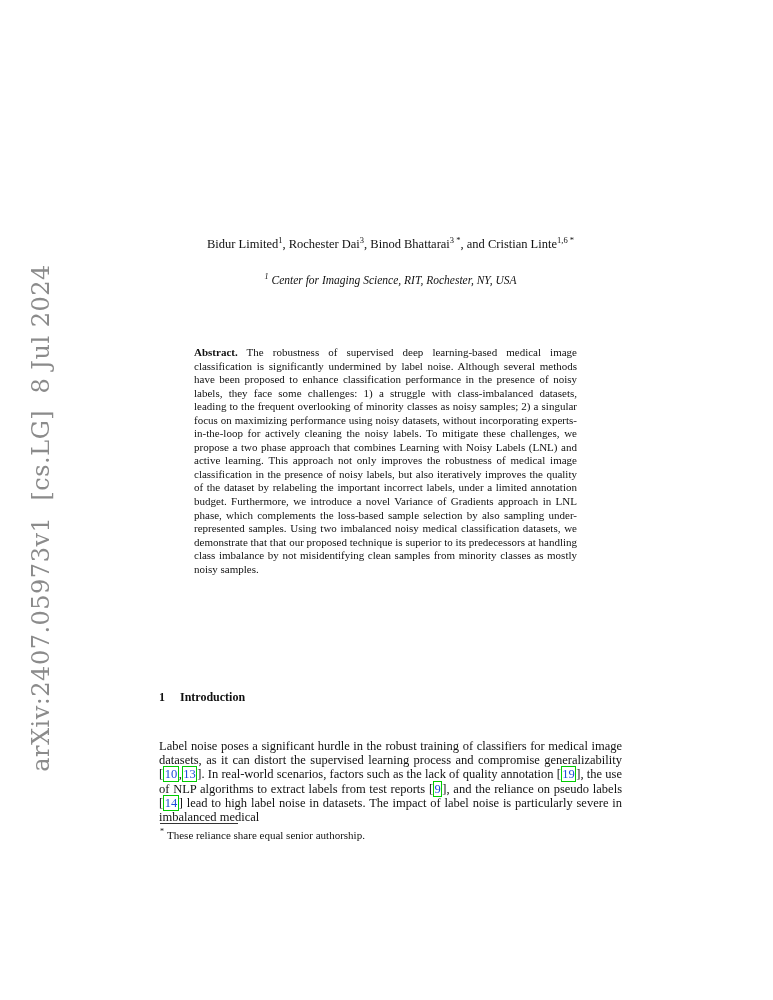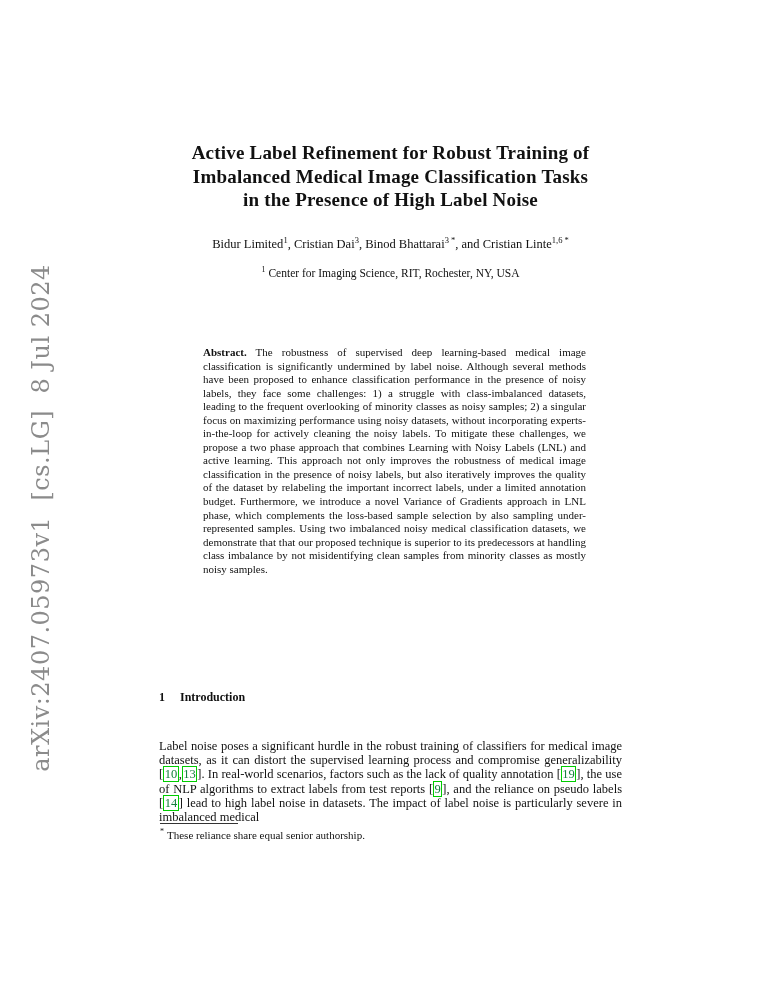--- a/index.html
+++ b/index.html
@@ -47,32 +47,33 @@
     width: 463px;
     text-align: center;
     font-size: 12.5px;
   }
   .authors sup { font-size: 8.5px; }
 
   
   .affiliations {
     position: absolute;
     left: 159px;
-    top: 263px;
+    top: 270px;
     width: 463px;
     text-align: center;
     font-size: 11.5px;
     line-height: 14.3px;
+    font-style: italic;
   }
   .affiliations sup { font-size: 8px; margin-right: 3px; }
 
   
   .abstract {
     position: absolute;
-    left: 203px;
+    left: 194px;
     top: 346px;
     width: 383px;
     font-size: 11px;
     line-height: 13.55px;
     text-align: justify;
   }
   .b { font-weight: bold; }
 
   
   .keywords {
@@ -103,21 +104,21 @@
     top: 726px;
     width: 463px;
     font-size: 12.5px;
     line-height: 14.35px;
     text-align: justify;
   }
   .citebox {
     border: 1px solid #00cc00;
     padding: 0 0.5px;
     text-decoration: none;
-    color: #15803d;
+    color: #1d4ed8;
     cursor: pointer;
   }
 
   
   .footnote-rule {
     position: absolute;
     left: 160px;
     top: 823px;
     width: 78px;
     border-top: 1px solid #333333;
@@ -131,27 +132,22 @@
   }
   .footnote sup { font-size: 8px; margin-right: 3px; }
 </style>
 </head>
 <body>
 
 <div class="page">
 
   <div class="arxiv-stamp">arXiv:2407.05973v1  [cs.LG]  8 Jul 2024</div>
 
-  <div class="title-block">
-    <div>Active Label Refinement for Robust Training of</div>
-    <div>Imbalanced Medical Image Classification Tasks</div>
-    <div>in the Presence of High Label Noise</div>
-  </div>
 
-  <div class="authors"><span>Bidur Limited</span><sup>1</sup><span>, </span><span>Cristian Dai</span><sup>3</sup><span>, </span><span>Binod Bhattarai</span><sup>3 *</sup><span>, and </span><span>Cristian Linte</span><sup>1,6 *</sup></div>
+  <div class="authors"><span>Bidur Limited</span><sup>1</sup><span>, </span><span>Rochester Dai</span><sup>3</sup><span>, </span><span>Binod Bhattarai</span><sup>3 *</sup><span>, and </span><span>Cristian Linte</span><sup>1,6 *</sup></div>
 
   <div class="affiliations">
     <div><sup>1</sup><span>Center for Imaging Science, RIT, Rochester, NY, USA</span></div>
   </div>
 
   <div class="abstract">
     <span class="b">Abstract.</span>
     <span>The robustness of supervised deep learning-based medical image classification is significantly undermined by label noise. Although several methods have been proposed to enhance classification performance in the presence of noisy labels, they face some challenges: 1) a struggle with class-imbalanced datasets, leading to the frequent overlooking of minority classes as noisy samples; 2) a singular focus on maximizing performance using noisy datasets, without incorporating experts-in-the-loop for actively cleaning the noisy labels. To mitigate these challenges, we propose a two phase approach that combines Learning with Noisy Labels (LNL) and active learning. This approach not only improves the robustness of medical image classification in the presence of noisy labels, but also iteratively improves the quality of the dataset by relabeling the important incorrect labels, under a limited annotation budget. Furthermore, we introduce a novel Variance of Gradients approach in LNL phase, which complements the loss-based sample selection by also sampling under-represented samples. Using two imbalanced noisy medical classification datasets, we demonstrate that that our proposed technique is superior to its predecessors at handling class imbalance by not misidentifying clean samples from minority classes as mostly noisy samples.</span>
   </div>
 

